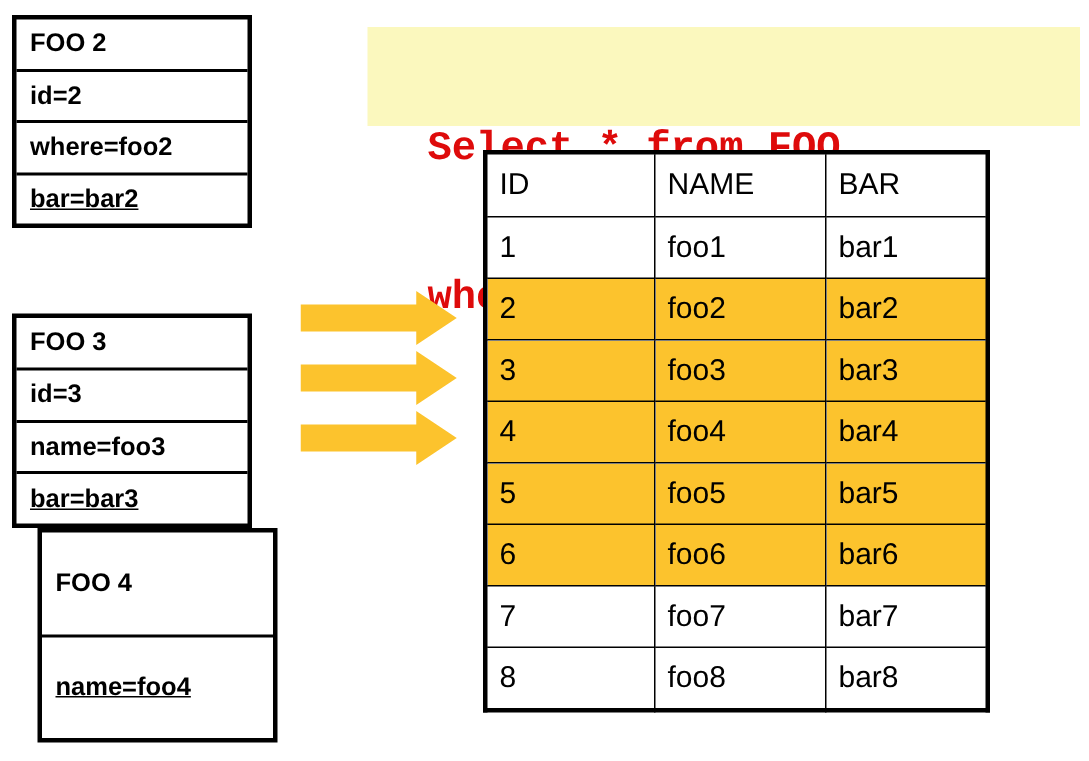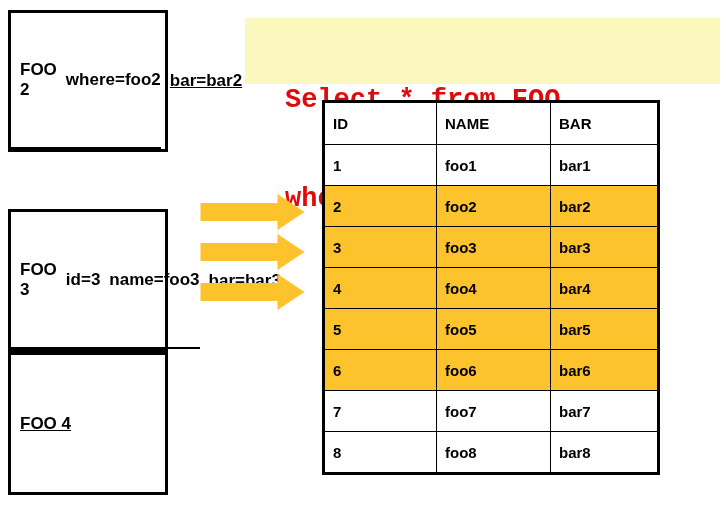--- a/index.html
+++ b/index.html
@@ -6,21 +6,21 @@
   .stage {
     position:relative; width:726px; height:507px;
     background:var(--canvas,#fff); overflow:hidden;
     font-family:"Liberation Sans", sans-serif;
   }
 
   
   .entity {
     position:absolute; left:8px; width:154px;
     border:3px solid var(--line,#000);
-    background:#fff; display:flex; flex-direction:row;
+    background:#fff; display:flex; flex-direction:column;
   }
   .e-row {
     flex:1; display:flex; align-items:center;
     padding-left:9px; font-size:17px; font-weight:bold; color:#000;
     border-bottom:2px solid var(--line,#000);
   }
   .e-row:last-child { border-bottom:none;text-decoration:underline; }
 
   
   .sql {
@@ -37,48 +37,50 @@
 
   
   .result {
     position:absolute; left:322px; top:100px;
     border-collapse:collapse; table-layout:fixed;
     border:3px solid var(--line,#000);
     background:#fff;
   }
   .result th, .result td {
     border:1.5px solid var(--line,#000);
-    font-size:15px; font-weight:700; color:#000;
+    font-size:20px; font-weight:400; color:#000;
     text-align:left; padding:0 0 0 8px;
     overflow:hidden; white-space:nowrap;
   }
   .result th { height:41px; }
   .result td { height:40px; }
   .result tr.hl td { background:var(--amber,#FCC32D); }
 </style>
 </head>
 <body>
 
 <div class="stage">
 
   <div class="entity" style="top:10px;height:136px;">
     <div class="e-row">FOO 2</div>
+    <div class="e-row">id=2</div>
     <div class="e-row">where=foo2</div>
     <div class="e-row">bar=bar2</div>
   </div>
 
   <div class="entity" style="top:177px;height:137px;margin-top:32px;">
     <div class="e-row">FOO 3</div>
     <div class="e-row">id=3</div>
     <div class="e-row">name=foo3</div>
     <div class="e-row">bar=bar3</div>
   </div>
 
-  <div class="entity" style="top:352px;height:137px;">
+  <div class="entity" style="top:352px;height:137px;margin-left:17px;">
     <div class="e-row">FOO 4</div>
+    <div class="e-row">name=foo4</div>
   </div>
 
   <div class="sql">
     <div>Select * from FOO</div>
     <div>where id &gt; 1 and id &lt; 7</div>
   </div>
 
   <svg class="arrow" style="top:194px;" viewBox="0 0 104 36">
     <polygon points="0,9 77,9 77,0 104,18 77,36 77,27 0,27" fill="#FCC32D"></polygon>
   </svg>

